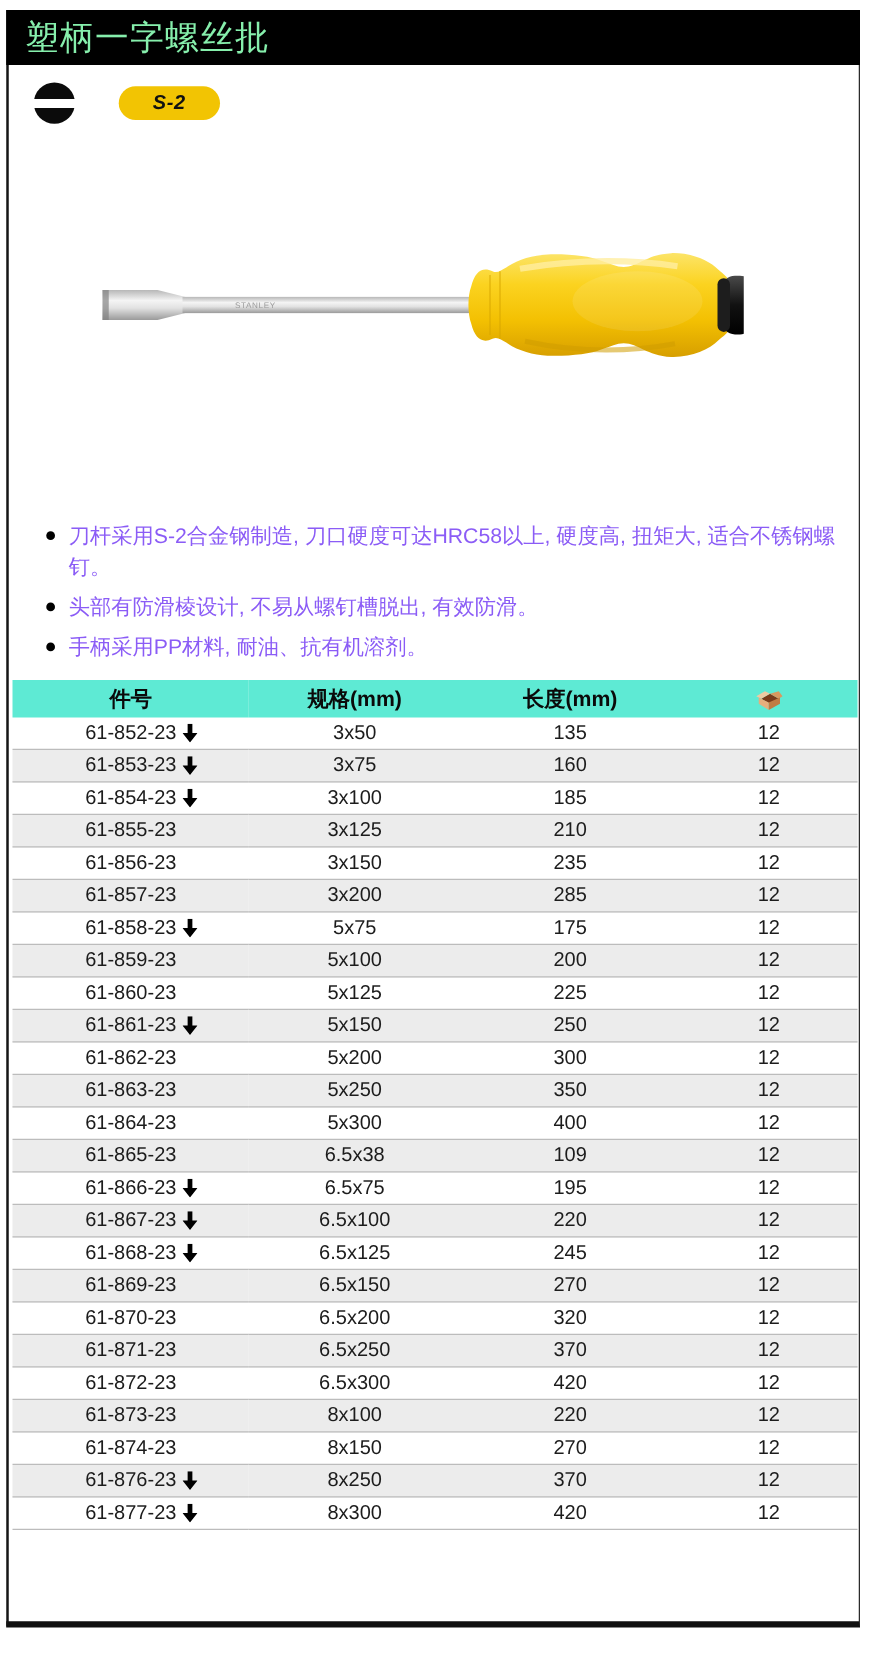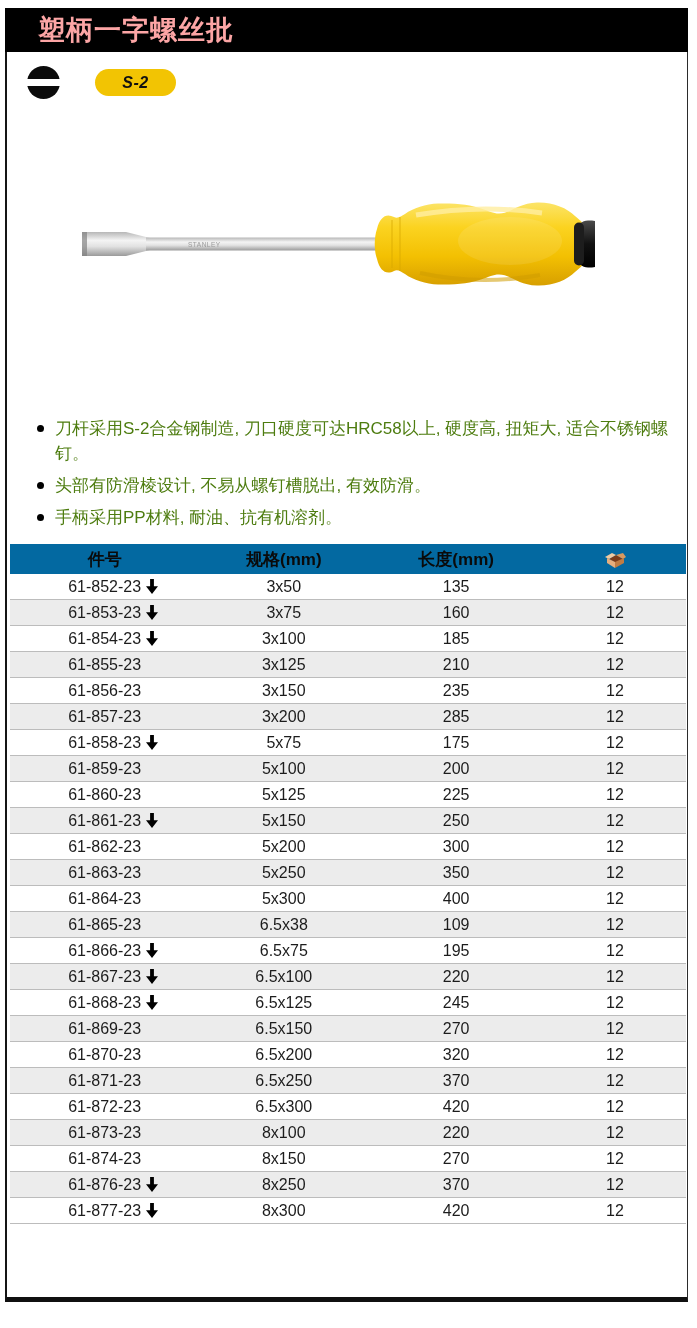--- a/index.html
+++ b/index.html
@@ -9,49 +9,49 @@
     color:#000;-webkit-font-smoothing:antialiased;
   }
   .page-frame{
     position:absolute;left:5px;top:8px;width:683px;height:1294px;
     box-sizing:border-box;background:#fff;
     border-left:2px solid #151515;border-right:1px solid #2b2b2b;border-bottom:5px solid #101010;
   }
   
   .title-bar{height:44px;background:#000;margin-left:-2px;margin-right:-1px;
     display:flex;align-items:center;}
-  .title-bar h1{margin:0;padding-left:33px;font-size:27px;font-weight:bold;color:#fca5a5;letter-spacing:1px;}
+  .title-bar h1{margin:0;padding-left:15px;font-size:27px;font-weight:normal;color:#86efac;letter-spacing:1px;}
   
   .badge-row{margin:14px 0 0 20px;display:flex;align-items:center;height:33px;gap:32px;}
   .slot-icon{
     width:33px;height:33px;border-radius:50%;flex:0 0 auto;
     background:linear-gradient(to bottom,#0b0b0b 0 39%,#ffffff 39% 61%,#0b0b0b 61% 100%);
   }
   .s2-badge{
     margin-left:3px;width:81px;height:27px;border-radius:13.5px;
     background:#F2C403;display:flex;align-items:center;justify-content:center;
     font-size:16px;font-weight:bold;font-style:italic;color:#111;letter-spacing:.5px;
   }
   
   .product-figure{margin:90px 0 0 73px;width:515px;height:110px;}
   
   .features{list-style:none;margin:117px 0 0 29px;padding:0;width:636px;}
   .features li{
     position:relative;padding-left:19px;margin-bottom:7px;
-    font-size:17px;line-height:25px;color:#4d7c0f;
+    font-size:17px;line-height:25px;color:#8b5cf6;
   }
   .features li::before{
     content:"";position:absolute;left:1px;top:9px;width:7px;height:7px;border-radius:50%;background:#000;
   }
   
   .parts-table{
     margin:14px 0 0 3px;width:676px;border-collapse:collapse;table-layout:fixed;
   }
   .parts-table th{
-    background:#0369a1;height:30px;font-size:17px;font-weight:bold;color:#0a0a0a;
+    background:#5eead4;height:30px;font-size:17px;font-weight:bold;color:#0a0a0a;
     text-align:center;padding:0;vertical-align:middle;
   }
   .parts-table td{
     height:25px;padding:0;text-align:center;vertical-align:middle;
     font-size:16px;color:#1c1c1c;
   }
   .parts-table tbody tr:nth-child(even){background:#ECECEC;}
   .parts-table tbody tr + tr td{border-top:1px solid #bcbcbc;}
   .parts-table tbody tr:last-child td{border-bottom:1px solid #bcbcbc;}
   .part-wrap{position:relative;display:inline-block;white-space:nowrap;}

